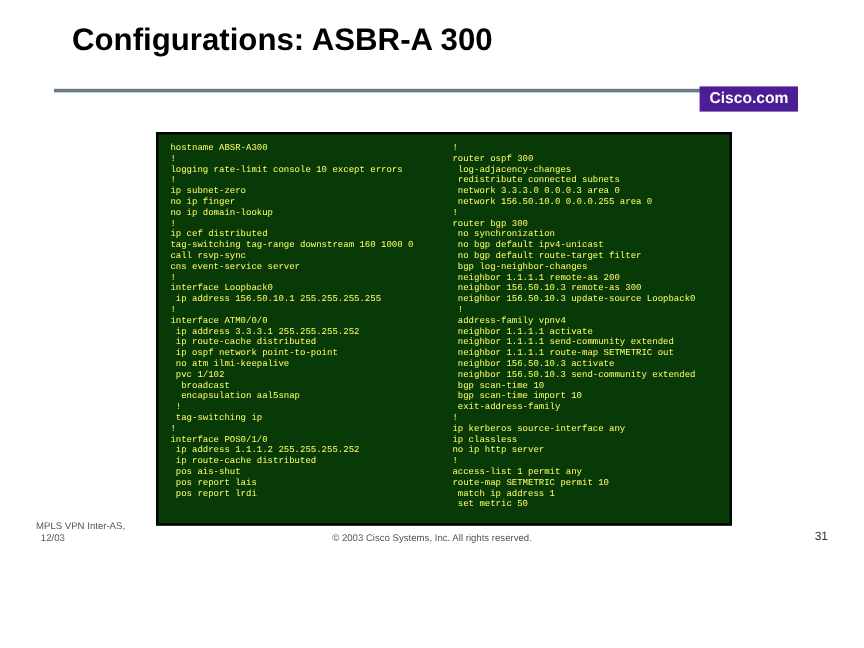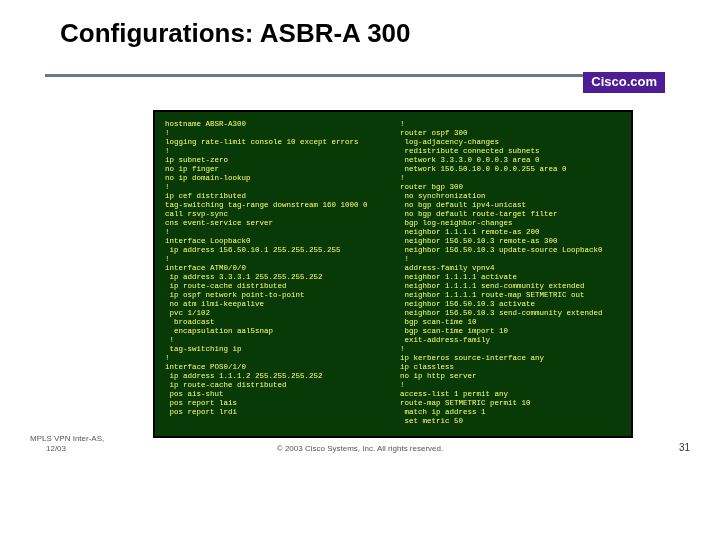--- a/index.html
+++ b/index.html
@@ -58,38 +58,37 @@
     background: #083a08;
     color: #ffff66;
     font-family: "Courier New", monospace;
     font-size: 7.5px;
     line-height: 9px;
     padding: 8px 10px 10px 10px;
     box-sizing: border-box;
     display: flex;
     gap: 14px;
     border: 2px solid #000;
-    margin-left: 23px;
   }
   .code-col {
     white-space: pre;
     flex: 1;
   }
   .footer-left-1 {
     position: absolute;
     bottom: 28px;
     left: 30px;
     font-size: 8px;
     color: #555;
     text-align: right;
   }
   .footer-left-2 {
     position: absolute;
     bottom: 18px;
-    left: 46px;
+    left: 34px;
     font-size: 8px;
     color: #555;
     margin-top: 24px;
   }
   .footer-center {
     position: absolute;
     bottom: 18px;
     left: 0;
     width: 720px;
     text-align: center;

